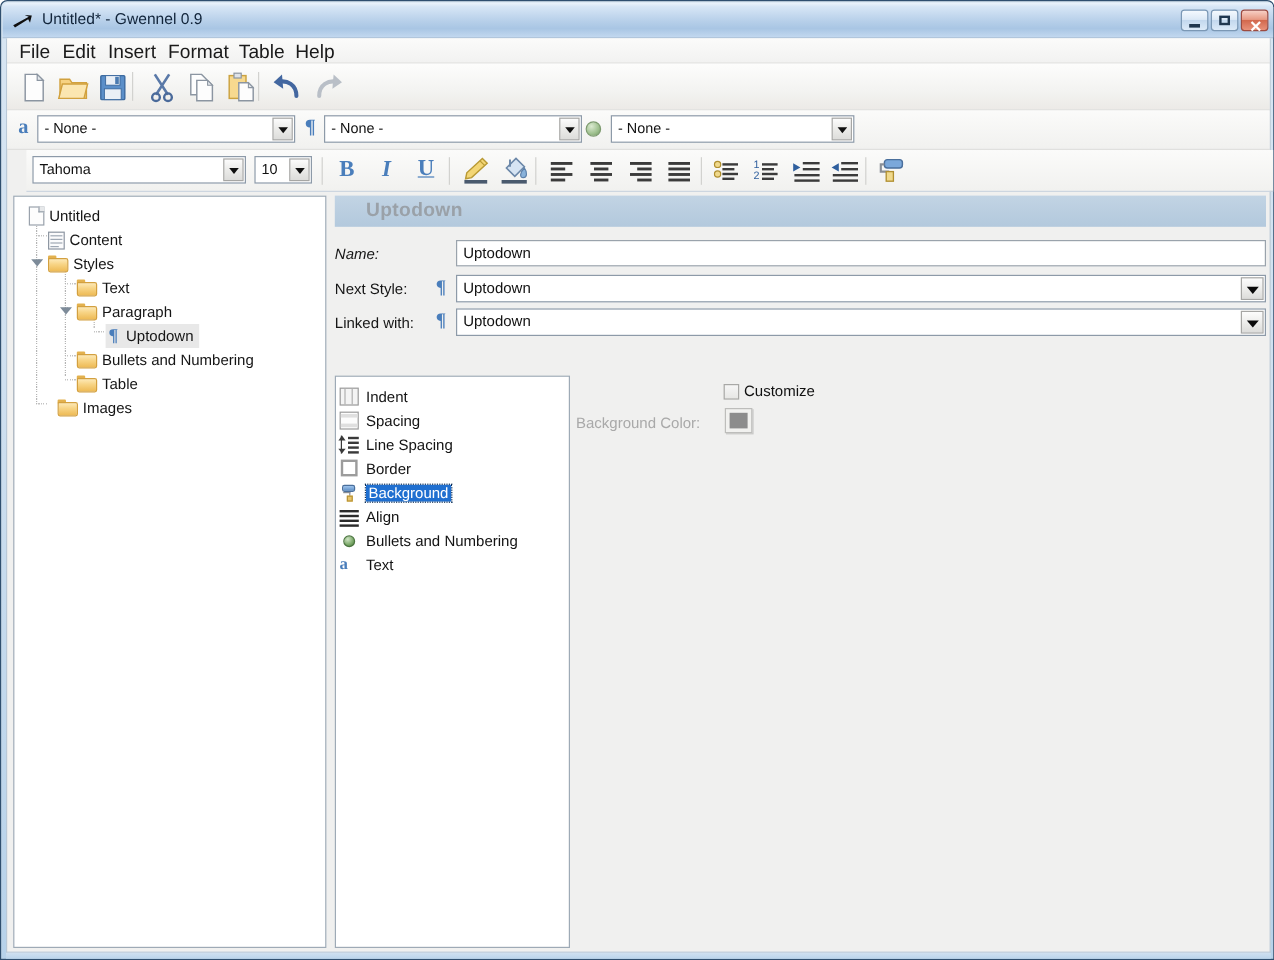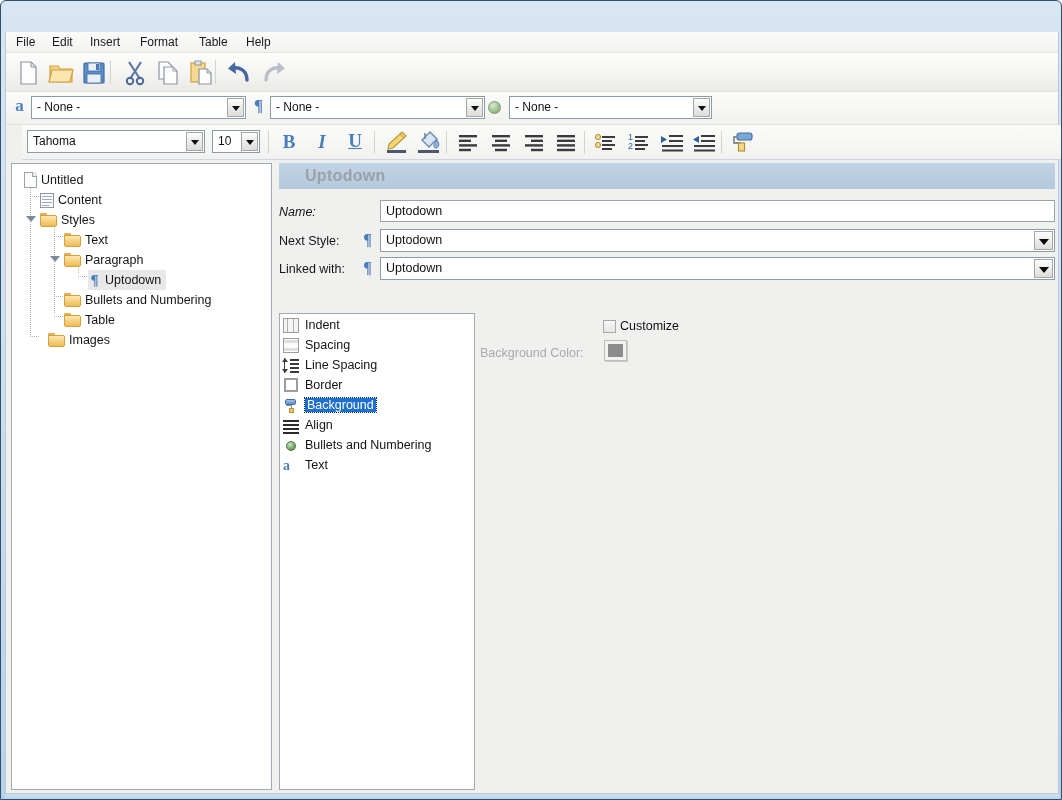--- a/index.html
+++ b/index.html
@@ -79,21 +79,21 @@
 
   
   #menubar {
     position: absolute; left: 0; top: 0;
     width: 100%; height: 21px;
     background: linear-gradient(to bottom,#fbfbfa 0%, #f2f2f1 100%);
     border-bottom: 1px solid #e2e2e0;
   }
   .menu-item {
     position: absolute; top: 3px;
-    font-size: 12px; color: #1a1a1a;
+    font-size: 16px; color: #1a1a1a;
     padding: 0 5px; cursor: default;
     white-space: nowrap;
   }
 
   
   #toolbar1 {
     position: absolute; left: 0; top: 21px;
     width: 100%; height: 39px;
     background: linear-gradient(to bottom,#fdfdfc 0%, #f3f3f1 60%, #eceae7 100%);
     border-bottom: 1px solid #e0e0de;
@@ -286,21 +286,21 @@
 
   
   #proplist {
     position: absolute; left: 5px; top: 150px;
     width: 196px; height: 477px;
     background: #ffffff;
     border: 1px solid #9eaab6;
   }
   .prop-row {
     position: absolute; left: 3px; height: 20px;
-    display: flex; align-items: flex-start;
+    display: flex; align-items: flex-end;
     font-size: 12.5px; color: #131313;
     white-space: nowrap; cursor: default;
   }
   .prop-row .plabel { margin-left: 6px; }
   .prop-row.selected .plabel {
     background: #1f6fd0; color: #ffffff;
     outline: 1px dotted #0c2d57;
     padding: 0 2px;
   }
 
@@ -364,20 +364,35 @@
     position: absolute; left: 4px; top: 793px;
     width: 1054px; height: 6px;
     background: linear-gradient(to bottom,#cfe0f0,#b7d2ea);
   }
 </style>
 </head>
 <body>
 
 <div id="window">
 
+  <div id="titlebar">
+    <svg id="app-icon" viewBox="0 0 18 16">
+      <path d="M1 11 L14 4 L10.5 2.5 L16.5 3 L15 9 L13.5 6 L2.5 13 Z" fill="#101010"></path>
+    </svg>
+    <div id="title-text">Untitled* - Gwennel 0.9</div>
+    <div class="wbtn" id="btn-min">
+        <span class="wbtn-glyph"></span>
+      </div>
+    <div class="wbtn" id="btn-max">
+        <span class="wbtn-glyph"></span>
+      </div>
+    <div class="wbtn" id="btn-close">
+        <span class="wbtn-glyph">✕</span>
+      </div>
+  </div>
 
   <div id="client">
 
     <div id="menubar">
       <div class="menu-item" style="left:5px">File</div>
       <div class="menu-item" style="left:41px">Edit</div>
       <div class="menu-item" style="left:79px">Insert</div>
       <div class="menu-item" style="left:129px">Format</div>
       <div class="menu-item" style="left:188px">Table</div>
       <div class="menu-item" style="left:235px">Help</div>

